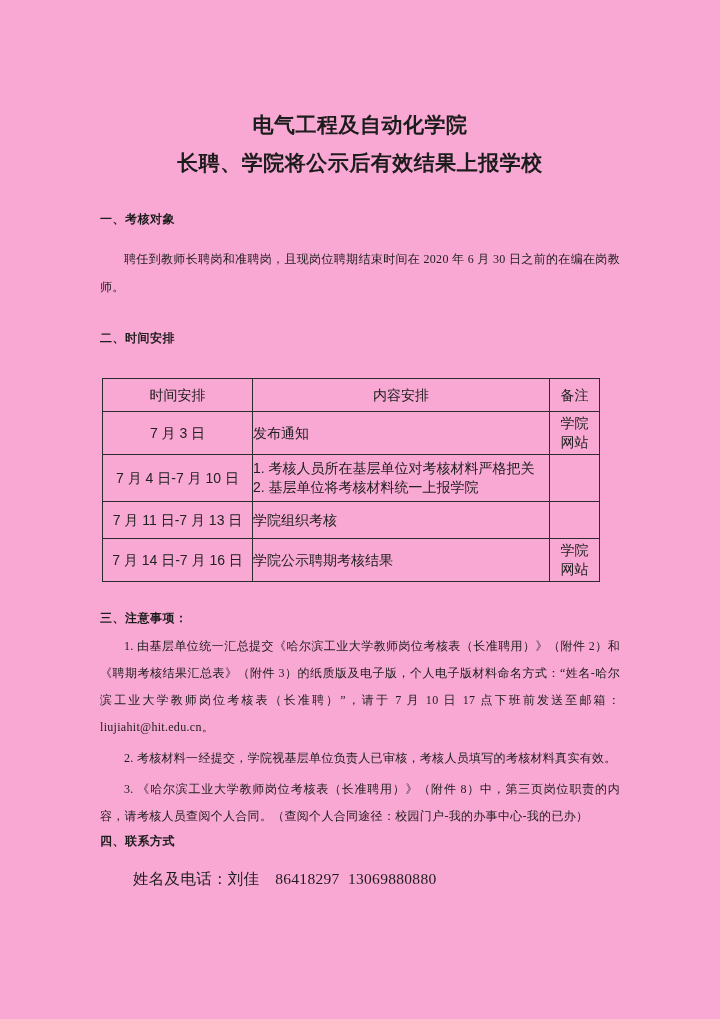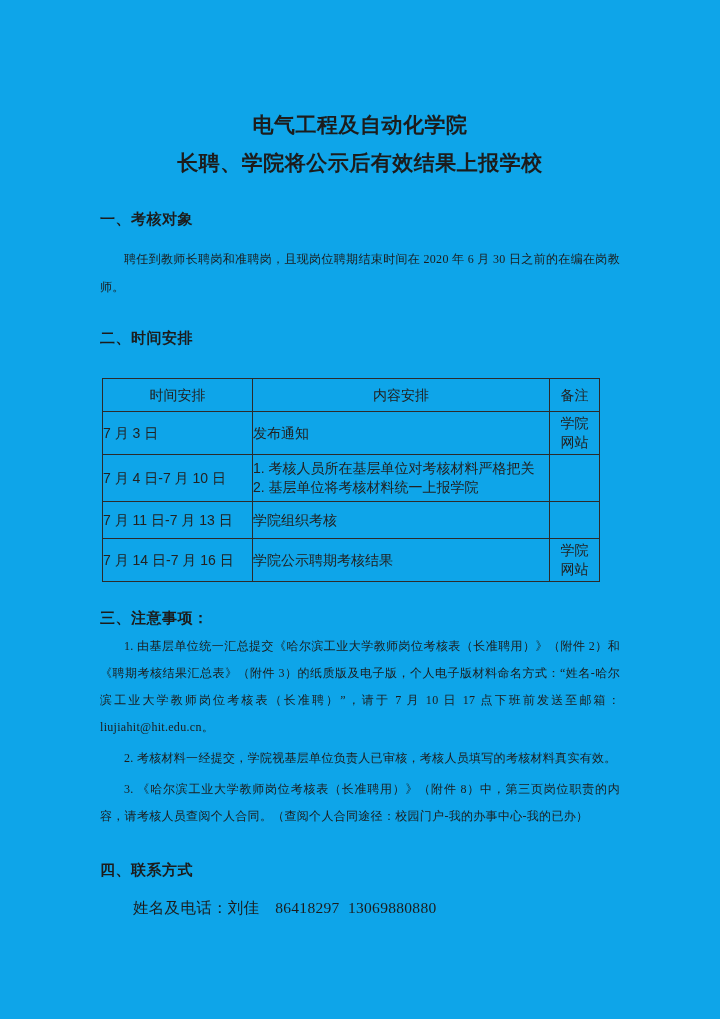--- a/index.html
+++ b/index.html
@@ -5,47 +5,47 @@
   html, body { margin: 0; padding: 0; }
   body {
     background: #e8e8e8;
     font-family: "Liberation Serif", "DejaVu Serif", serif;
   }
   .page {
     position: relative;
     width: 720px;
     height: 1019px;
     margin: 0 auto;
-    background: #0ea5e9;
+    background: #f9a8d4;
     box-sizing: border-box;
     padding: 106px 100px 0 100px;
     color: #1c1c1c;
     overflow: hidden;
   }
   .doc-title {
     font-family: "Liberation Sans", "DejaVu Sans", sans-serif;
     font-weight: bold;
     font-size: 21px;
     line-height: 38px;
     text-align: center;
     letter-spacing: 0.5px;
     margin: 0;
   }
   .section-heading {
     font-family: "Liberation Sans", "DejaVu Sans", sans-serif;
     font-weight: bold;
-    font-size: 15px;
+    font-size: 12px;
     line-height: 22px;
     letter-spacing: 0.5px;
     margin: 0;
   }
   .h1 { margin-top: 26px; }
   .h2 { margin-top: 26px; }
   .h3 { margin-top: 25px; }
-  .h4 { margin-top: 29px; }
+  .h4 { margin-top: 0; }
   .body-para {
     font-size: 12px;
     line-height: 27px;
     text-align: justify;
     text-indent: 2em;
     margin: 12px 0 0 0;
     letter-spacing: 0.3px;
   }
   .s1-para { line-height: 28px; margin-top: 15px; }
   .note-para { margin-top: 4px; }
@@ -74,21 +74,21 @@
     vertical-align: middle;
   }
   table.schedule th {
     font-weight: normal;
     text-align: center;
     height: 28px;
   }
   col.c-time { width: 150px; }
   col.c-content { width: 297px; }
   col.c-remark { width: 50px; }
-  td.cell-time { }
+  td.cell-time { text-align: center; }
   td.cell-content { text-align: left; padding-left: 8px; padding-right: 2px; margin-left: 20px; }
   td.cell-remark { text-align: center; padding-left: 1px; padding-right: 1px; }
   tbody tr:nth-child(1) td { height: 38px; }
   tbody tr:nth-child(2) td { height: 42px; }
   tbody tr:nth-child(3) td { height: 32px; }
   tbody tr:nth-child(4) td { height: 38px; }
   tbody tr:nth-child(5) td { height: 33px; }
 </style>
 </head>
 <body>

